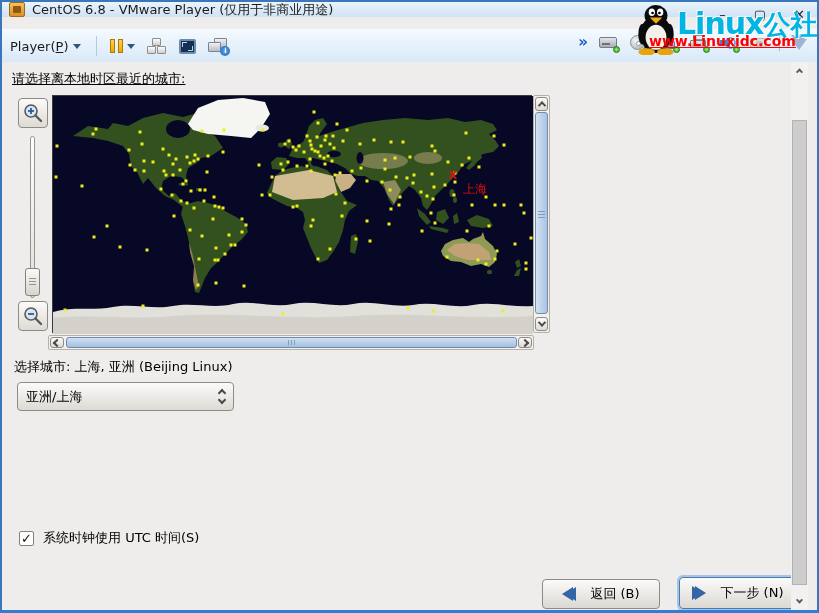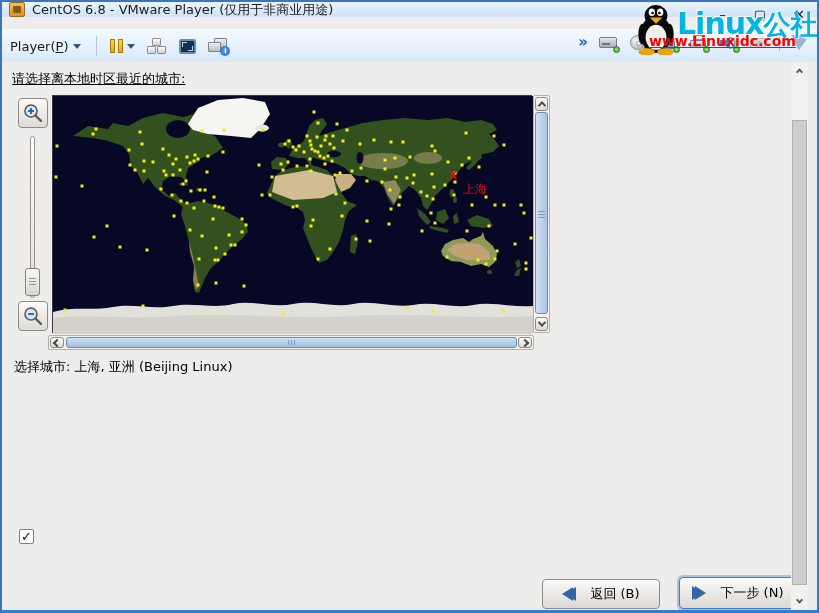--- a/index.html
+++ b/index.html
@@ -521,23 +521,31 @@
             <i></i>
           </span>
         </div>
       <div class="sbtn" style="top:1px; bottom:1px; right:1px; width:14px;">
           <i class="chev right"></i>
         </div>
     </div>
 
     <div class="label" style="left:12px; top:296px;">选择城市: 上海, 亚洲 (Beijing Linux)</div>
 
+    <div class="combo">
+      <span>亚洲/上海</span>
+      <span class="chevs">
+          <i class="u"></i>
+          <i class="d"></i>
+        </span>
+    </div>
 
     <div class="check-row">
       <span class="checkbox" id="utc-box">✓</span>
+      <span class="check-label">系统时钟使用 UTC 时间(S)</span>
     </div>
 
     <div class="nav-btn back-btn">
       <i class="arrow left"></i>
       <span>返回 (B)</span>
     </div>
     <div class="nav-btn next-btn">
       <i class="arrow right"></i>
       <span>下一步 (N)</span>
     </div>

